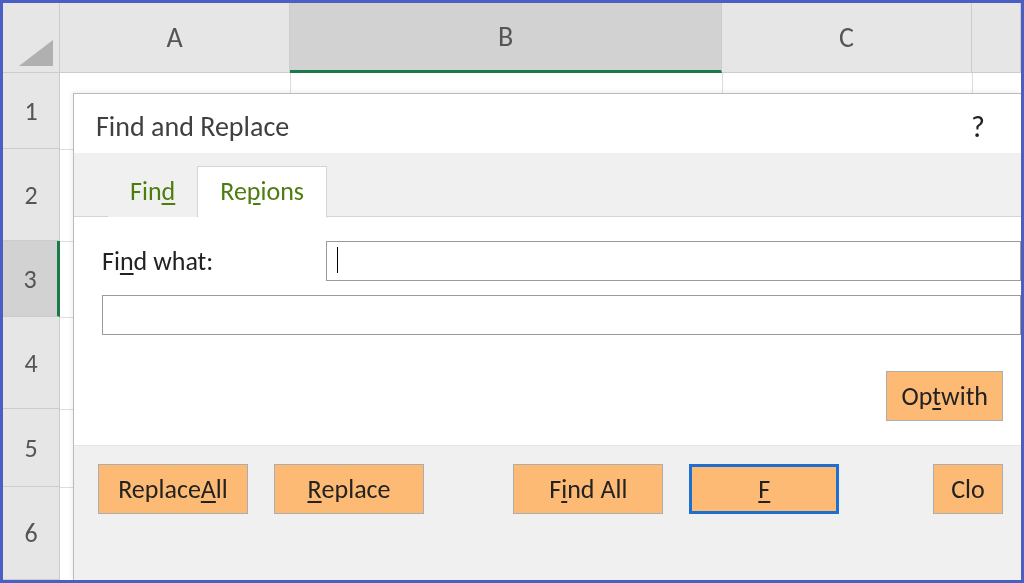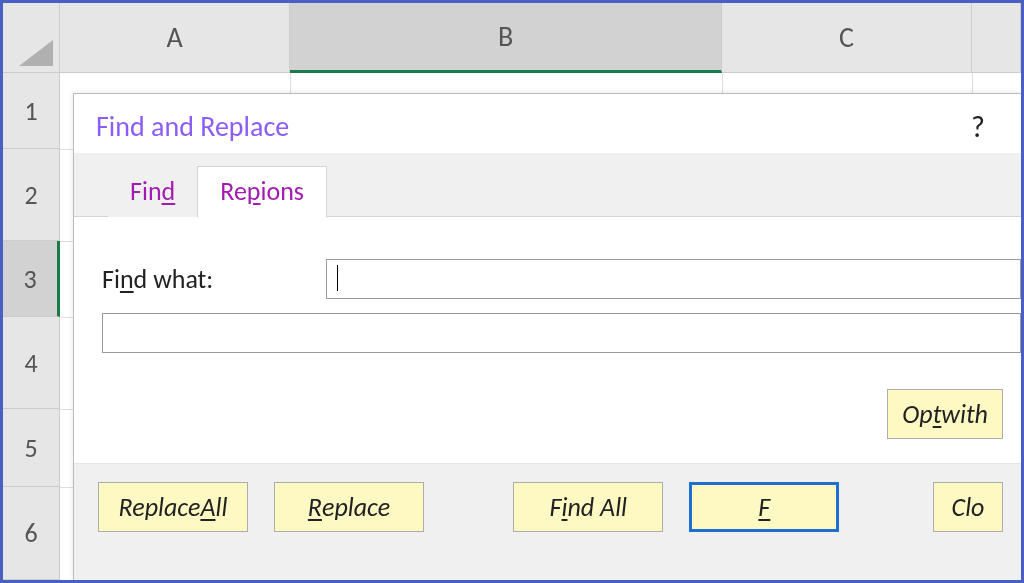--- a/index.html
+++ b/index.html
@@ -115,21 +115,21 @@
     box-shadow: -2px -2px 4px rgba(0,0,0,0.06);
   }
   .dlg-title-row {
     display: flex;
     align-items: center;
     padding: 14px 28px 8px 22px;
     background: #fff;
   }
   .dlg-title {
     font-size: 28px;
-    color: #8b5cf6;
+    color: #404040;
     flex: 1;
   }
   .help-icon {
     font-size: 30px;
     color: #222;
     padding: 0 8px;
     font-weight: 500;
   }
 
   .tabs-row {
@@ -143,39 +143,39 @@
   .tabs-row::after {
     content:"";
     position:absolute;
     left:0; right:0; bottom:0;
     height:1px;
     background:#d5d5d5;
   }
   .tab {
     padding: 8px 22px 10px 22px;
     font-size: 26px;
-    color: #a21caf;
+    color: #4d7c0f;
     cursor: pointer;
     position: relative;
     z-index: 2;
   }
   .tab.inactive {
     background: #f0f0f0;
   }
   .tab.active {
     background: #fff;
     border: 1px solid #d5d5d5;
     border-bottom: 1px solid #fff;
     margin-bottom: -1px;
   }
   .u { text-decoration: underline; text-underline-offset: 3px; }
 
   .dlg-body {
     background: #fff;
-    padding: 42px 0 24px 28px;
+    padding: 24px 0 24px 28px;
   }
   .field-row {
     display: flex;
     align-items: center;
     margin-bottom: 14px;
   }
   .field-label {
     width: 224px;
     font-size: 26px;
     color: #222;
@@ -200,32 +200,31 @@
     margin-left:2px;
   }
 
   .options-row {
     display:flex;
     justify-content:flex-end;
     padding: 22px 18px 0 0;
     background:#fff;
   }
   .btn {
-    background: #fef9c3;
+    background: #fdba74;
     border: 1px solid #adadad;
     font-size: 26px;
     color: #222;
     padding: 8px 20px;
     cursor: pointer;
     min-width: 150px;
     text-align: right;
     display:inline-flex;
     align-items:center;
     justify-content:center;
-    font-style:italic;
   }
   .options-btn {
     min-width: 110px;
     padding: 8px 14px;
   }
 
   .dlg-footer {
     background: #f0f0f0;
     padding: 18px 18px 18px 24px;
     display: flex;

